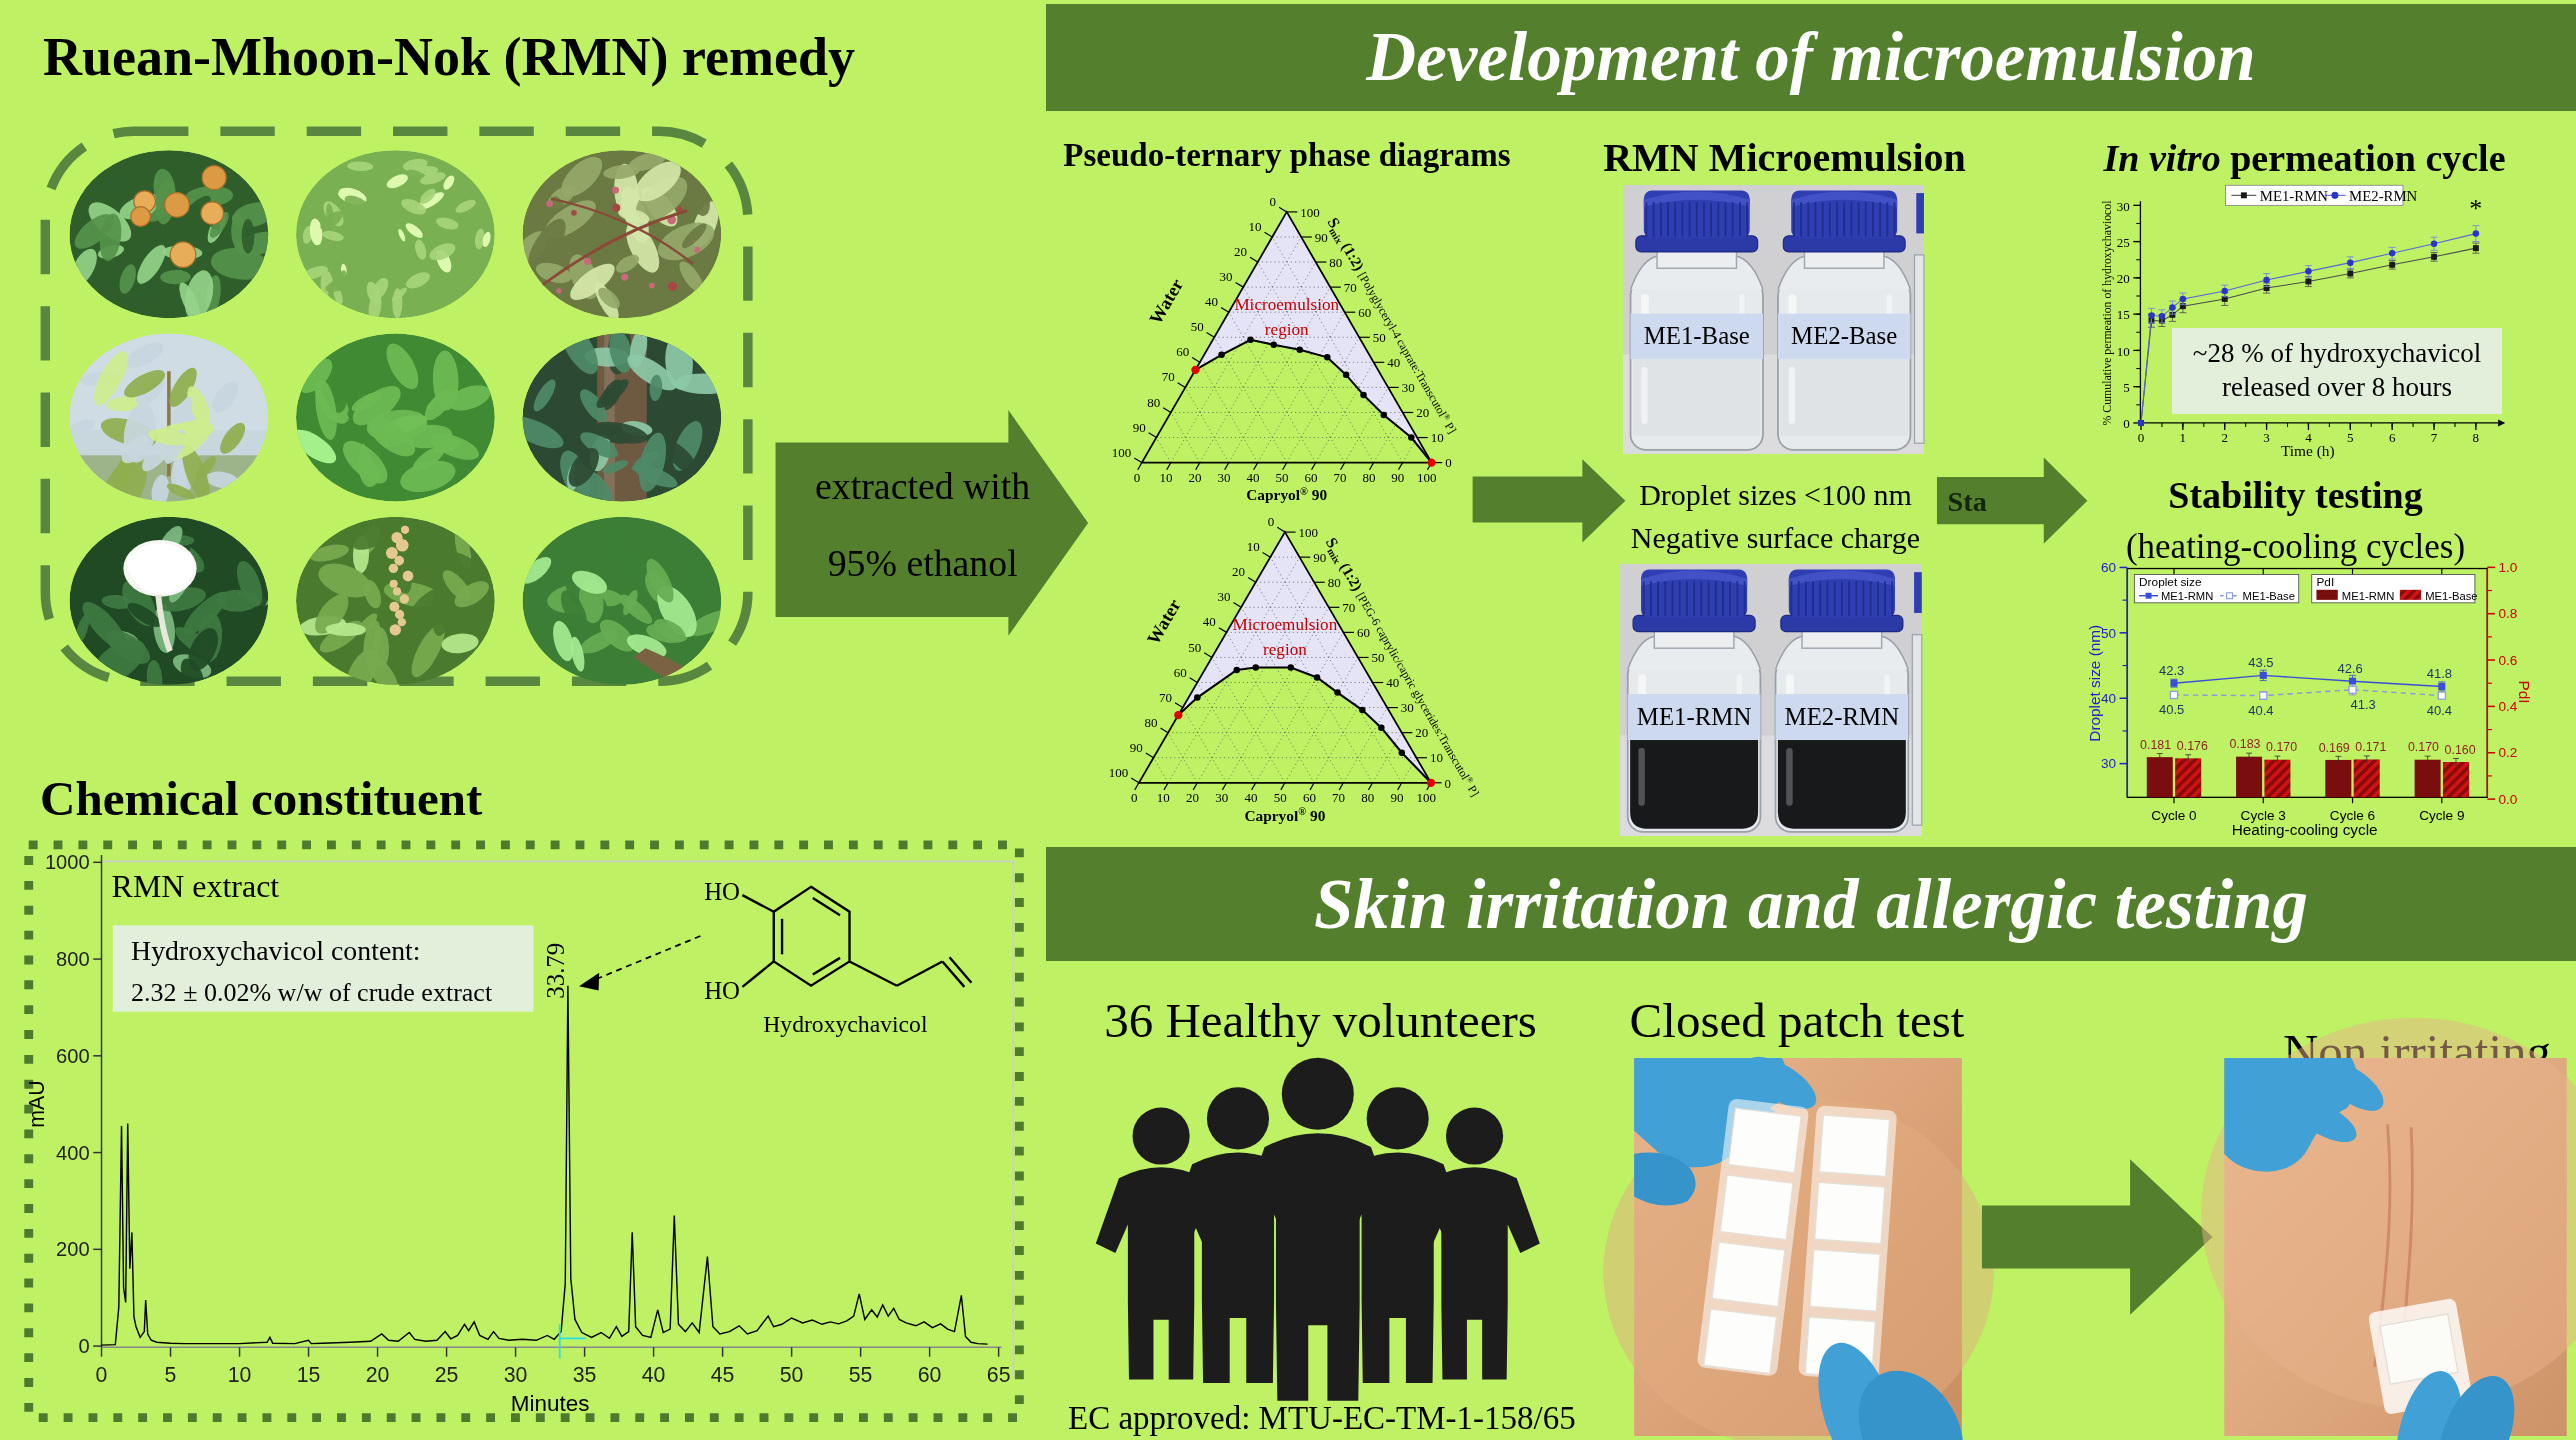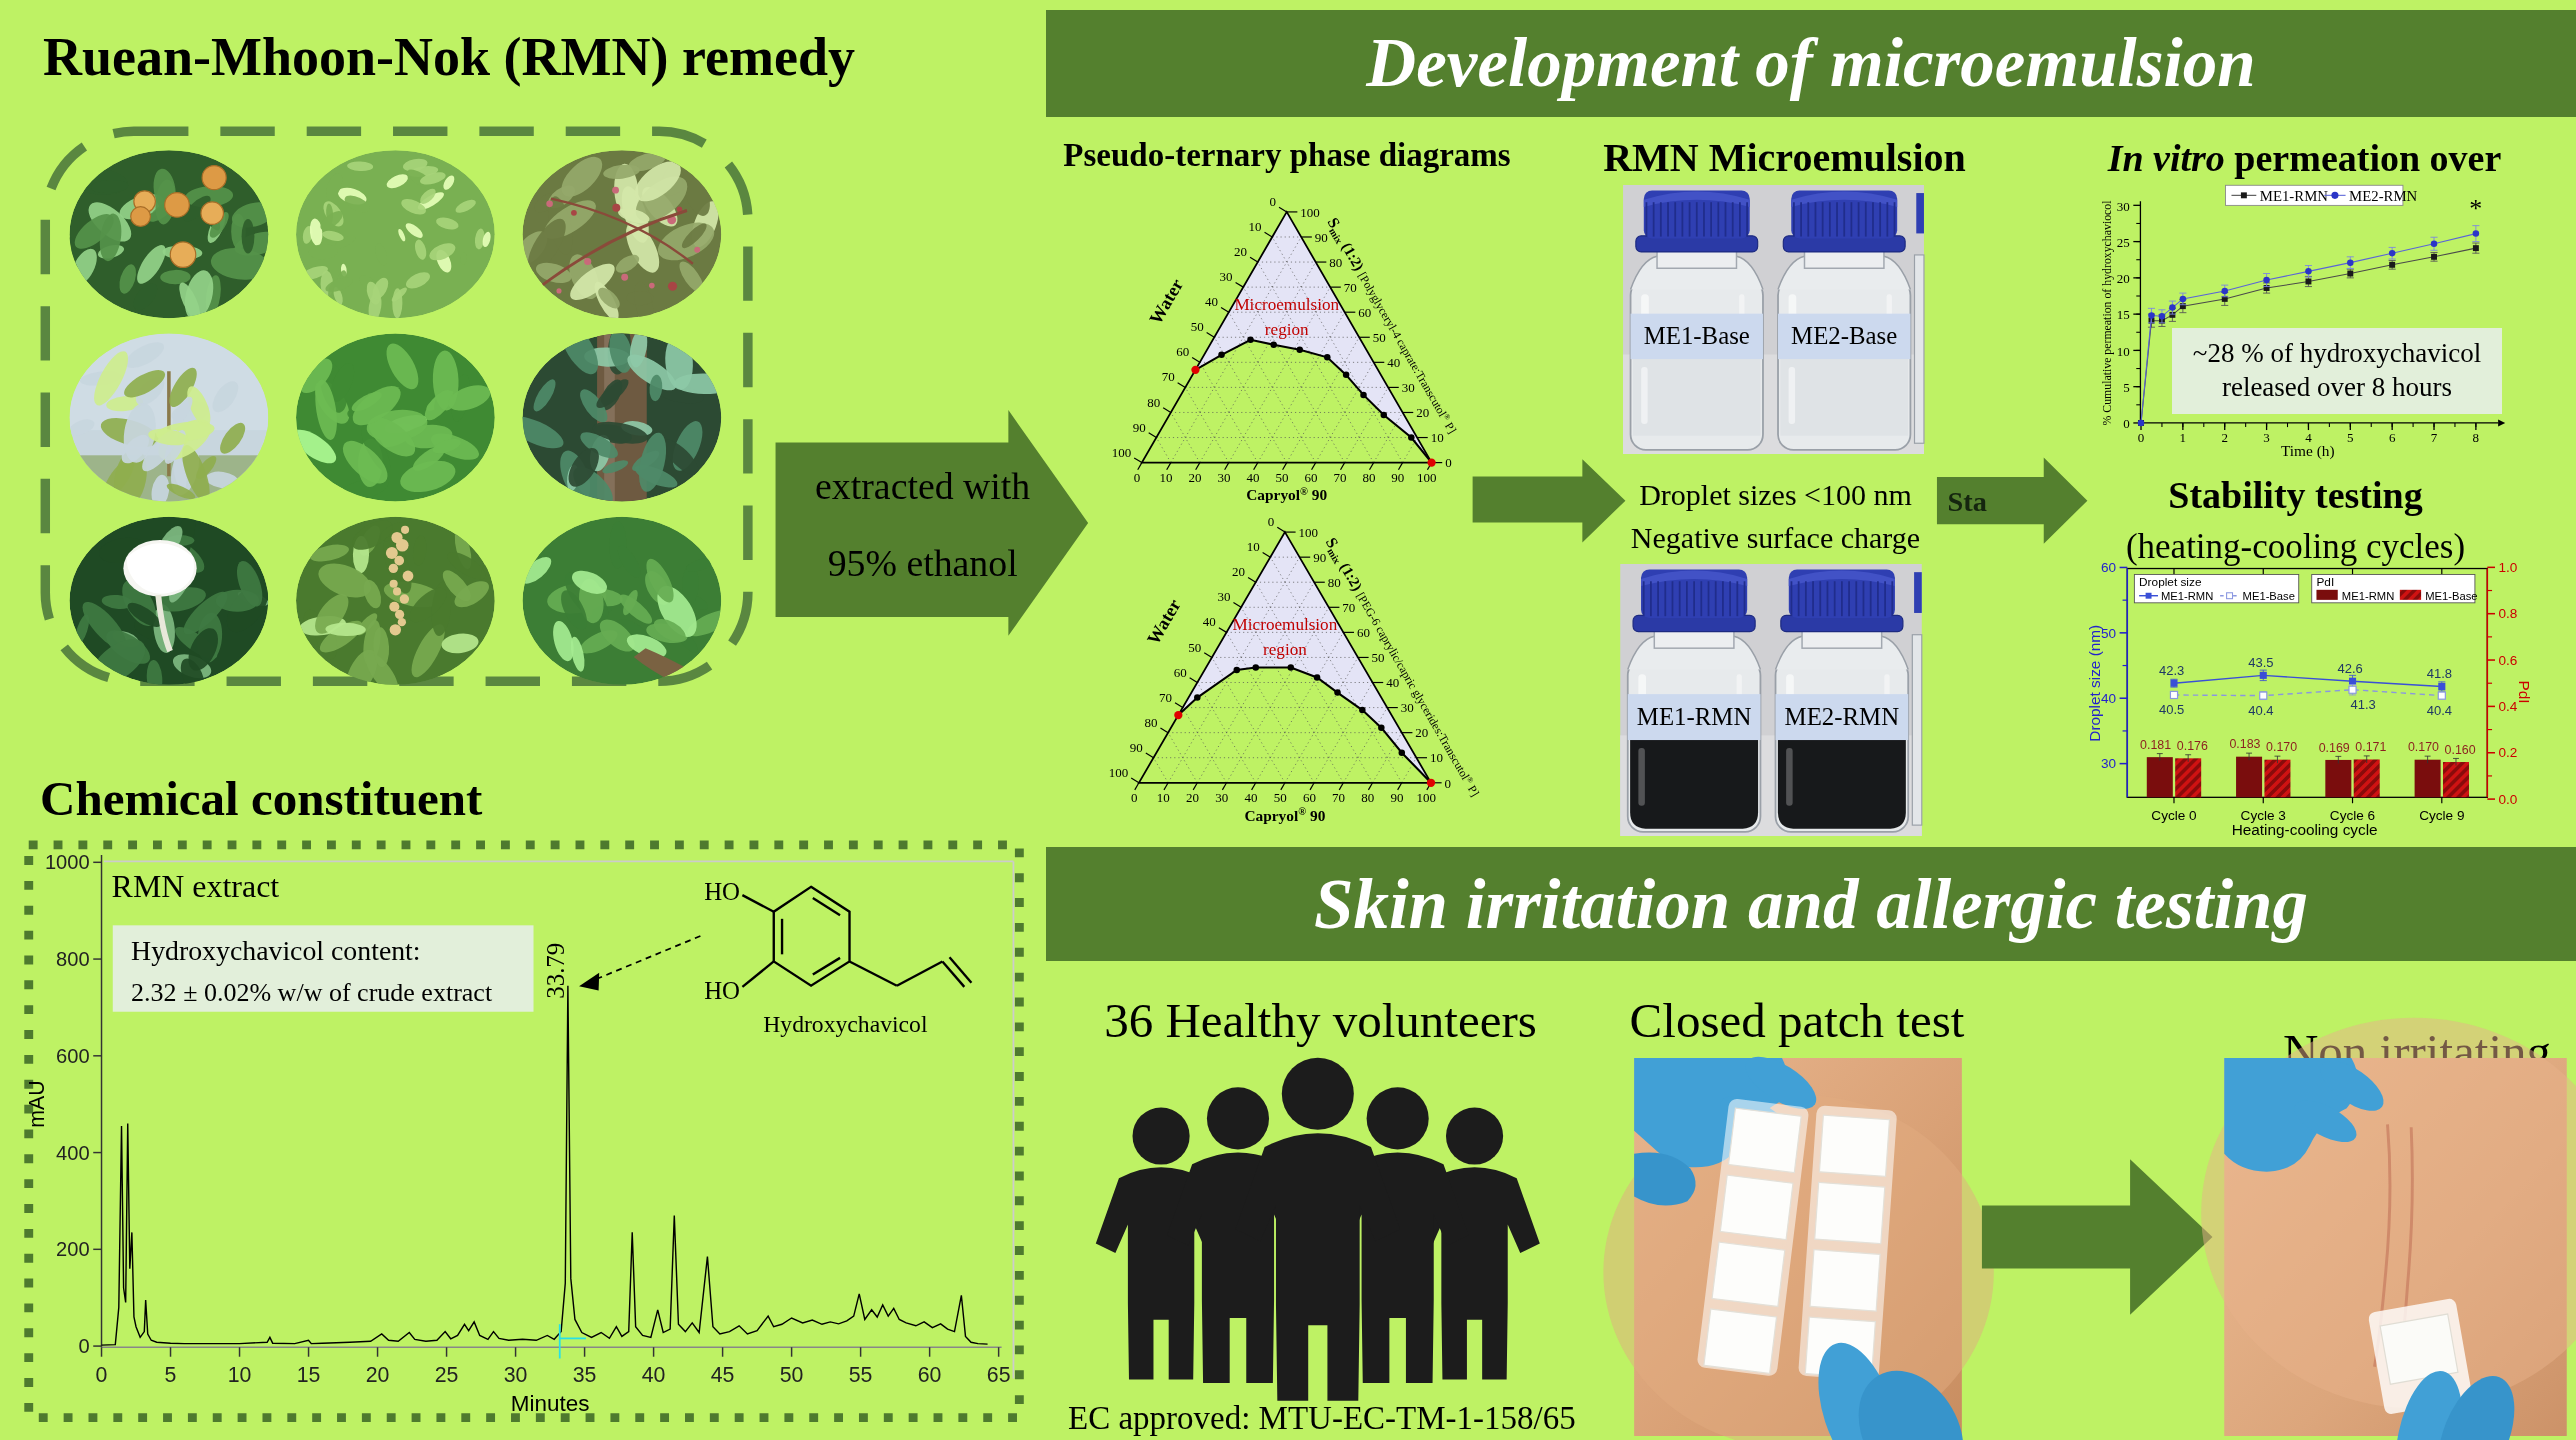--- a/index.html
+++ b/index.html
@@ -426,28 +426,28 @@
         </g>
       </g>
     </svg>
 
   <svg id="extract-arrow-svg" style="left:763px;top:390px" width="343" height="260" viewBox="1290 660 580 440">
     <polygon fill="#54802e" points="1311,749 1705,749 1705,694 1840,885 1705,1076 1705,1044 1311,1044"></polygon>
     <text x="1560" y="845" font-size="64" text-anchor="middle" fill="#000">extracted with</text>
     <text x="1560" y="975" font-size="64" text-anchor="middle" fill="#000">95% ethanol</text>
   </svg>
 
-  <div class="abs banner serif" style="left:1046px;top:10px;width:1530px;height:107px;line-height:107px;font-size:69px;">
+  <div class="abs banner serif" style="left:1046px;top:4px;width:1530px;height:107px;line-height:107px;font-size:69px;">
     <span class="bt">Development of microemulsion</span>
   </div>
 
   <div class="abs serif h-bold center" style="left:1059px;top:137px;width:456px;font-size:33px;">Pseudo-ternary phase diagrams</div>
   <div class="abs serif h-bold center" style="left:1592px;top:134px;width:385px;font-size:40px;">RMN Microemulsion</div>
   <div class="abs serif h-bold center" style="left:2059px;top:136px;width:491px;font-size:38px;white-space:nowrap;">
-    <span style="font-style:italic">In vitro</span><span> permeation over</span>
+    <span style="font-style:italic">In vitro</span><span> permeation cycle</span>
   </div>
 
   <svg id="ternary1" style="left:1065px;top:177px" width="473" height="343" viewBox="1800 300 800 580">
       <path d="M2175,359 L2420,783 L2420.0,783.0 L2385.7,740.6 L2339.2,702.4 L2304.8,668.5 L2275.4,634.6 L2243.6,604.9 L2197.1,592.2 L2152.9,583.7 L2113.8,575.2 L2064.8,600.7 L2020.7,626.1 Z" fill="#e4e4f6" stroke="none"></path>
       <g stroke="#555" stroke-width="1.2" stroke-dasharray="2 5" fill="none">
         <line x1="2150.5" y1="401.4" x2="2199.5" y2="401.4"></line>
         <line x1="1979" y1="783" x2="2199.5" y2="401.4"></line>
         <line x1="2371" y1="783" x2="2150.5" y2="401.4"></line>
         <line x1="2126" y1="443.8" x2="2224" y2="443.8"></line>
         <line x1="2028" y1="783" x2="2224" y2="443.8"></line>

